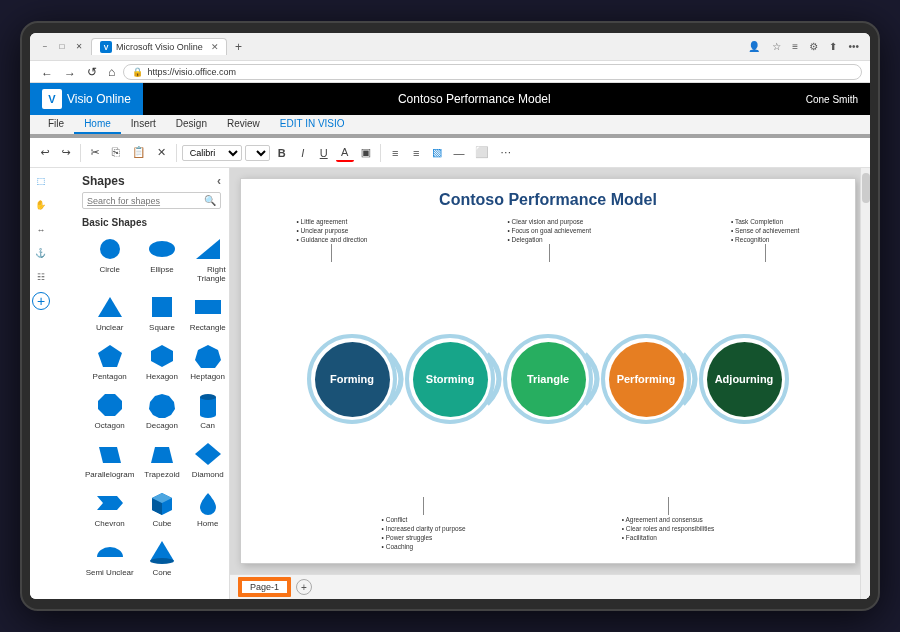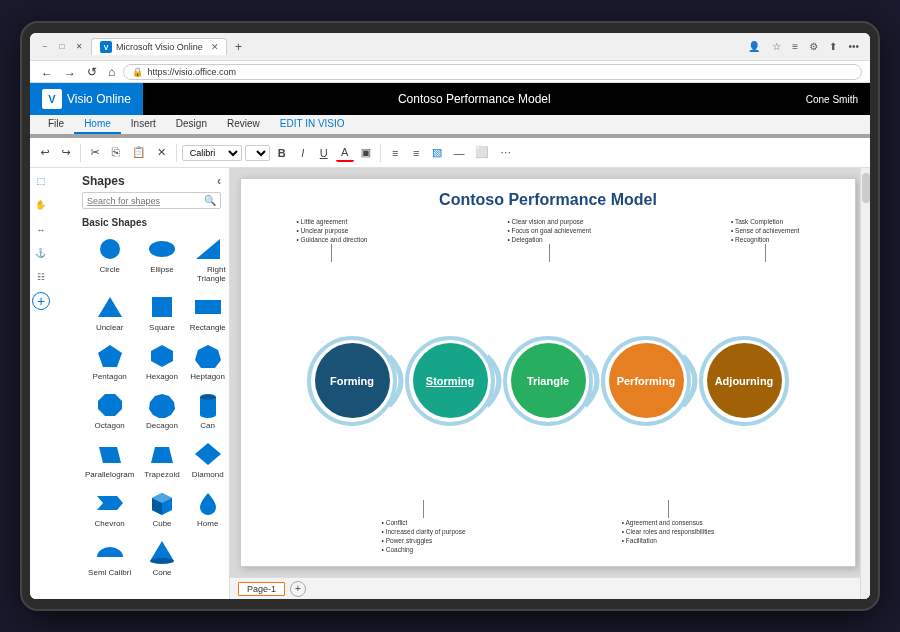--- a/index.html
+++ b/index.html
@@ -465,24 +465,24 @@
       display: flex;
       align-items: center;
       justify-content: center;
       color: white;
       font-size: 11px;
       font-weight: 600;
       text-align: center;
     }
 
     .stage-forming { background: #1a5276; }
-    .stage-storming { background: #17a589; text-decoration: underline; }
+    .stage-storming { background: #17a589; }
     .stage-norming { background: #27ae60; }
     .stage-performing { background: #e67e22; }
-    .stage-adjourning { background: #a16207; }
+    .stage-adjourning { background: #14532d; }
 
     
     .bullet-text {
       font-size: 6.5px;
       color: #333;
       line-height: 1.4;
       text-align: left;
     }
     .bullet-text ul {
       list-style: none;
@@ -530,21 +530,21 @@
       border-top: 1px solid #ddd;
       background: #f3f3f3;
       padding: 2px 8px;
       min-height: 22px;
       gap: 5px;
     }
     .page-tab {
       padding: 1px 8px;
       font-size: 9px;
       background: #fff;
-      border: 1px solid #f97316;
+      border: 4px solid #f97316;
       cursor: pointer;
       color: #333;
       border-radius: 1px;
     }
     .page-tab-btn {
       width: 16px;
       height: 16px;
       border-radius: 50%;
       border: 1px solid #aaa;
       display: flex;
@@ -847,21 +847,21 @@
                 <span class="shape-label">Home</span>
               </div>
 
 
               <div class="shape-item">
                 <div class="shape-icon">
                   <svg class="shape-svg" viewBox="0 0 30 26">
                       <path d="M2 18 A13 10 0 0 1 28 18 Z" fill="#0078d4"></path>
                     </svg>
                 </div>
-                <span class="shape-label">Semi Calibri</span>
+                <span class="shape-label">Semi Unclear</span>
               </div>
 
               <div class="shape-item">
                 <div class="shape-icon">
                   <svg class="shape-svg" viewBox="0 0 30 26">
                       <polygon points="15,2 27,22 3,22" fill="#0078d4"></polygon>
                       <ellipse cx="15" cy="22" rx="12" ry="3" fill="#005a9e"></ellipse>
                     </svg>
                 </div>
                 <span class="shape-label">Cone</span>

